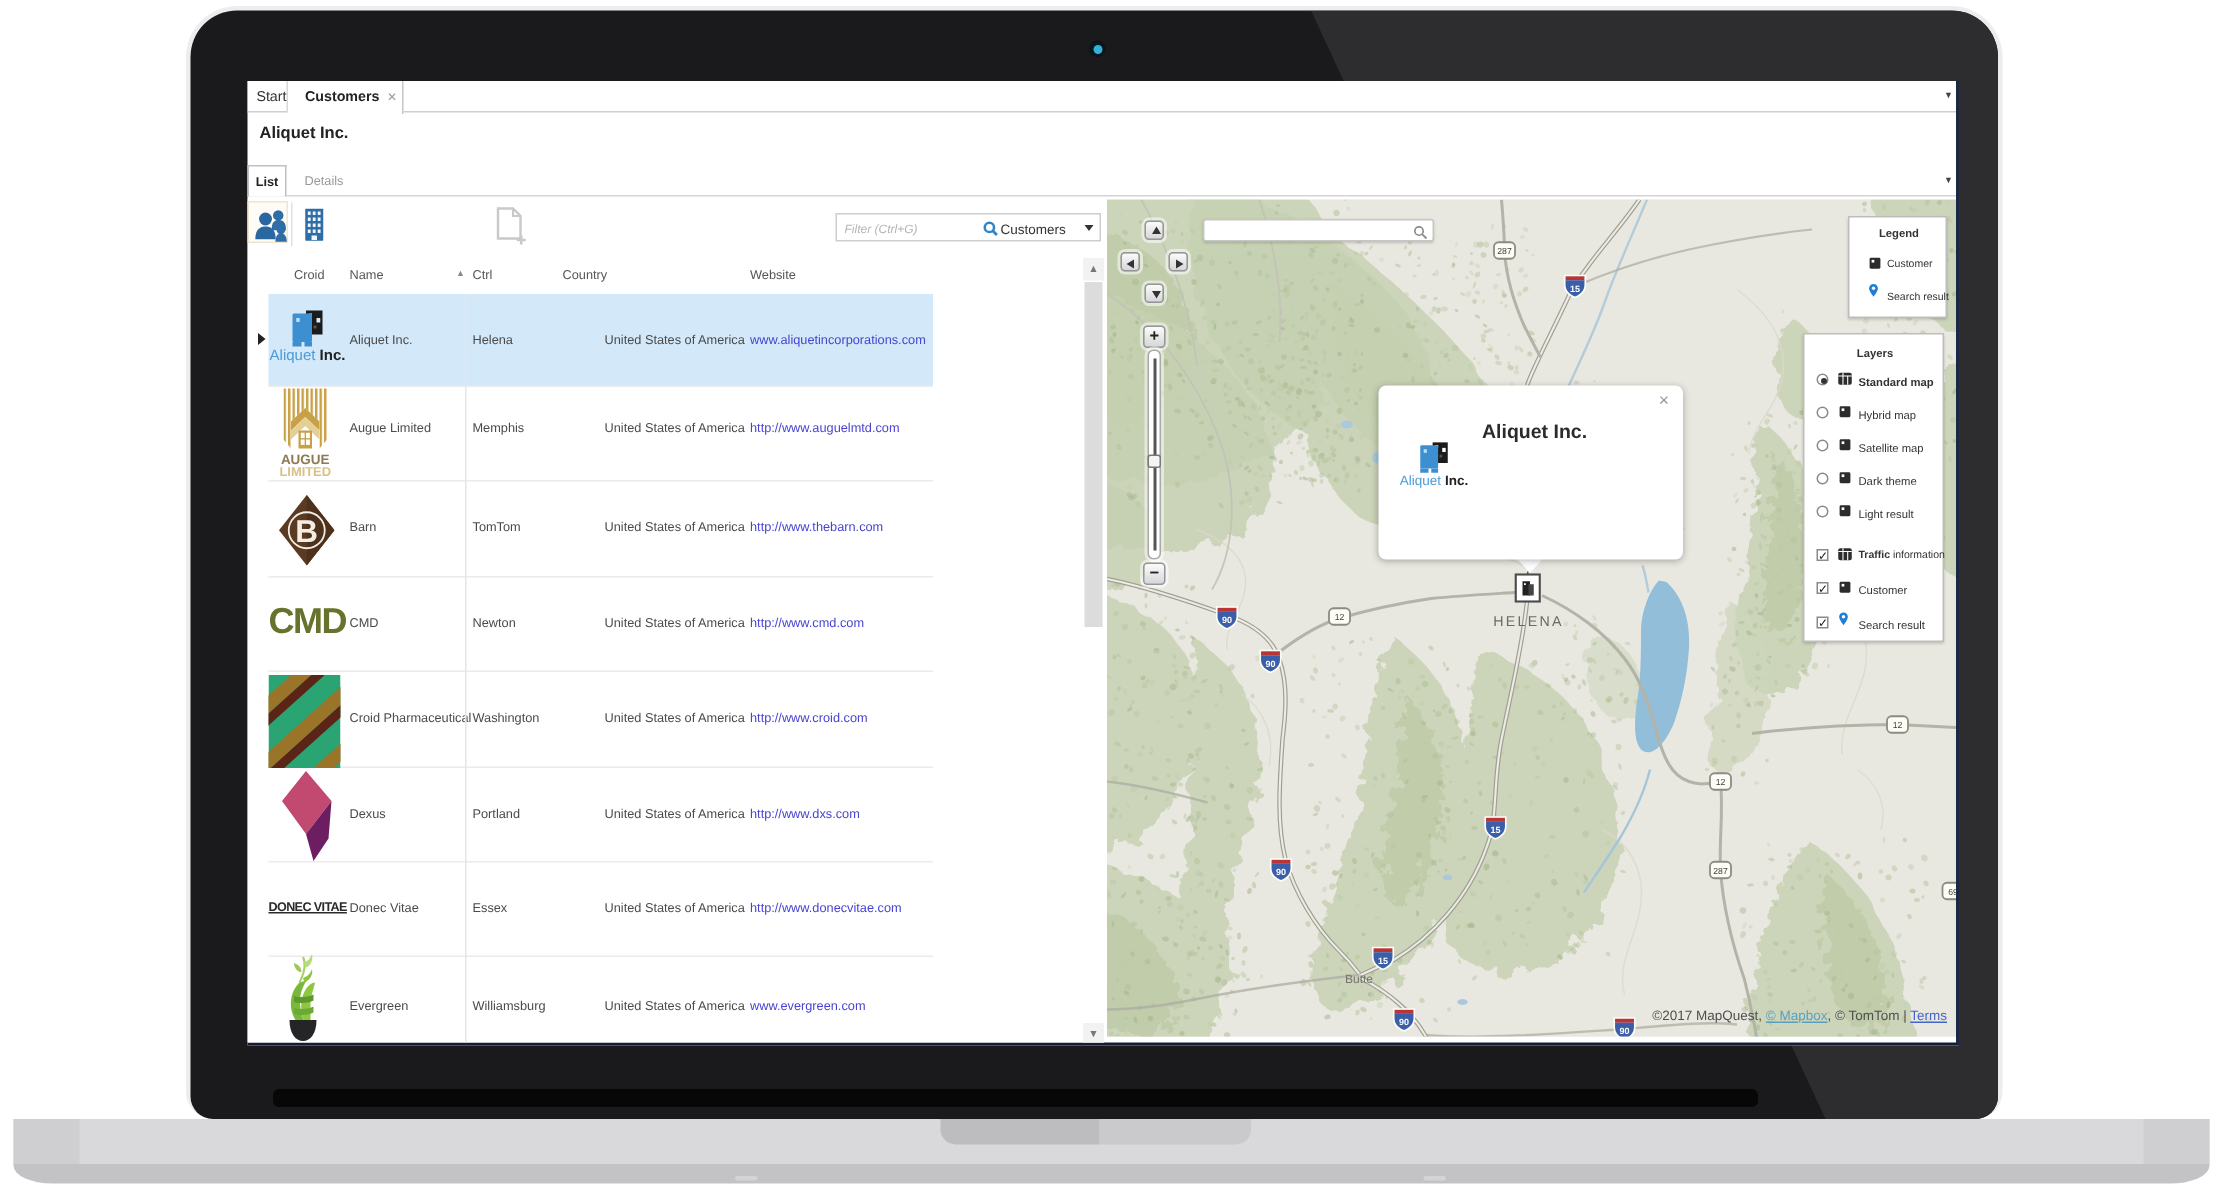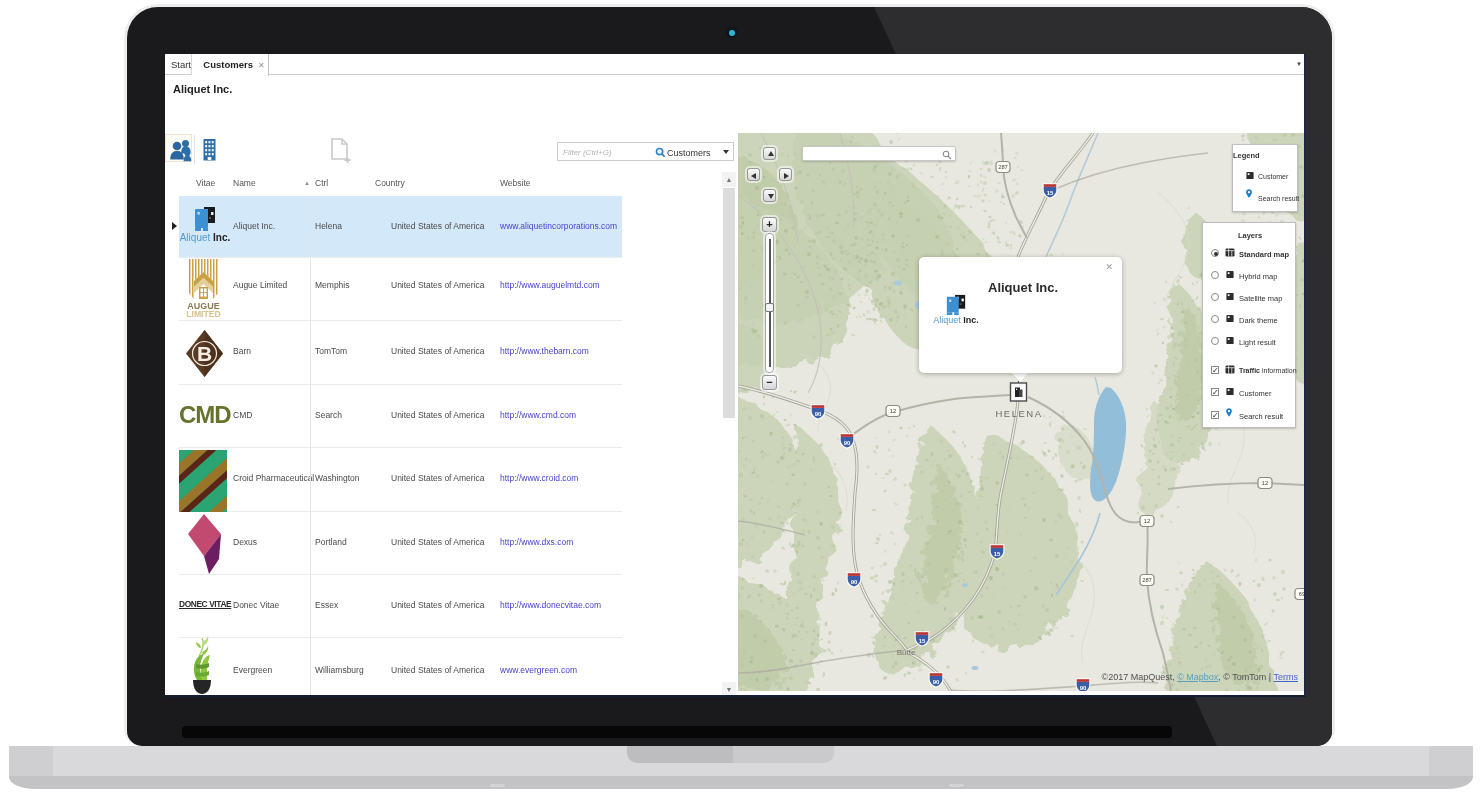--- a/index.html
+++ b/index.html
@@ -49,21 +49,21 @@
 .gsel{position:absolute;left:14px;right:0;top:0;bottom:0;width:443px;background:#d3e8f8;}
 .rline{position:absolute;left:14px;width:443px;height:1px;background:#ebebeb;bottom:0;}
 #vline{position:absolute;left:145px;top:142px;width:1px;height:501px;background:#dfe8ef;z-index:5;}
 
 #sbar{position:absolute;left:557px;top:118px;width:14px;height:525px;}
 .sarr{position:absolute;left:0;width:14px;height:15px;background:#f2f2f2;color:#777;font-size:7px;text-align:center;line-height:15px;}
 #sthumb{position:absolute;left:1px;top:16px;width:12px;height:230px;background:#dcdcdc;}
 
 .gname{position:absolute;left:68px;font-size:8.5px;color:#4a4a4a;white-space:nowrap;}
 .gcity{position:absolute;left:150px;font-size:8.5px;color:#4a4a4a;white-space:nowrap;}
-.gctry{position:absolute;left:198px;font-size:8.5px;color:#4a4a4a;white-space:nowrap;padding-left:28px;}
+.gctry{position:absolute;left:210px;font-size:8.5px;color:#4a4a4a;white-space:nowrap;padding-left:28px;}
 .gweb{position:absolute;left:335px;font-size:8.5px;color:#4843d2;white-space:nowrap;}
 
 
 #map{position:absolute;left:573px;top:79px;width:566px;height:558px;background:#e9e8e0;overflow:hidden;}
 .dbtn{position:absolute;width:13px;height:13px;border:1px solid #96969a;border-radius:3px;background:linear-gradient(#fbfbfb,#d7d7d9);box-shadow:0 0 0 2px rgba(255,255,255,.55);}
 .dbtn i{position:absolute;display:block;width:0;height:0;}
 #msearch{position:absolute;left:64px;top:13px;width:154px;height:15px;background:#fff;border:1px solid #c6c6c6;border-radius:2px;box-shadow:0 1px 2px rgba(0,0,0,.18);}
 .zbtn{position:absolute;left:24px;width:15px;height:15px;border:1px solid #96969a;border-radius:3px;background:linear-gradient(#fbfbfb,#d7d7d9);box-shadow:0 0 0 2px rgba(255,255,255,.5);color:#222;font-size:11px;font-weight:bold;text-align:center;line-height:13px;}
 #ztrack{position:absolute;left:27px;top:100px;width:9px;height:140px;background:#fff;border:1px solid #a8a8aa;border-radius:4px;box-shadow:0 0 0 2px rgba(255,255,255,.5);}
 #zline{position:absolute;left:31px;top:106px;width:1.5px;height:128px;background:#555;}
@@ -100,20 +100,25 @@
 <div class="foot" style="left:490px;"></div>
 <div class="foot" style="left:949px;"></div>
 <div id="screen">
 
 <div id="tabbar">
  <div class="tab1" id="tabStart">Start</div>
  <div class="tab1" id="tabCust">Customers<span class="x">✕</span></div>
  <div class="ddarrow" style="right:4px;top:7px;">▼</div>
 </div>
 <div id="title">Aliquet Inc.</div>
+<div id="tabbar2">
+ <div id="tabList">List</div>
+ <div id="tabDetails">Details</div>
+ <div class="ddarrow" style="right:4px;top:8px;">▼</div>
+</div>
 <div id="toolbar">
  <div class="abs" style="left:0px;top:2px;width:27px;height:28px;border:1px solid #f0e6cf;background:#fefcf6;"></div>
 <div class="abs" style="left:29px;top:3px;width:1px;height:29px;background:#e2e2e2;"></div>
 <svg class="abs" style="left:4px;top:6px" width="23" height="24" viewBox="0 0 23 24">
 <circle cx="16.5" cy="5.6" r="3.5" fill="#2d6da8"></circle>
 <path d="M12.2,13.5 C12.6,9 15.3,8.6 16.5,8.6 C19.6,8.6 21.6,10.2 21.6,14.5 L21.6,15.5 L12.2,15.5 Z" fill="#2d6da8"></path>
 <circle cx="8" cy="8" r="4.3" fill="#2a66a0"></circle>
 <path d="M1.2,21.5 C1.2,14.5 4.8,13 8,13 C11.2,13 14.8,14.5 14.8,21.5 Z" fill="#2a66a0"></path>
 <circle cx="18.3" cy="15.2" r="2.9" fill="#2d6da8"></circle>
 <path d="M14.6,23.2 C14.6,18.6 16.6,17.6 18.3,17.6 C20,17.6 22.2,18.6 22.2,23.2 Z" fill="#2d6da8"></path>
@@ -145,21 +150,21 @@
   <span class="ph">Filter (Ctrl+G)</span>
   <svg class="abs" style="left:97px;top:4px" width="11" height="11" viewBox="0 0 11 11">
    <circle cx="4.6" cy="4.6" r="3.1" fill="none" stroke="#2e86c8" stroke-width="1.7"></circle>
    <path d="M6.8 6.8 L9.6 9.6" stroke="#2e86c8" stroke-width="1.9"></path>
   </svg>
   <span class="cust">Customers</span>
   <div class="car"></div>
  </div>
 </div>
 <div id="ghead">
- <span class="abs" style="left:31px;top:6px;">Vitae</span>
+ <span class="abs" style="left:31px;top:6px;">Croid</span>
  <span class="abs" style="left:68px;top:6px;">Name</span>
  <span class="abs" style="left:139px;top:8px;font-size:6px;color:#888;">▲</span>
  <span class="abs" style="left:150px;top:6px;">Ctrl</span>
  <span class="abs" style="left:210px;top:6px;">Country</span>
  <span class="abs" style="left:335px;top:6px;">Website</span>
 </div>
 
 <div id="grid">
 <div class="grow" style="top:0;height:62px;">
 <div class="gsel"></div>
@@ -215,21 +220,21 @@
 </svg>
 <span class="gname" style="top:25px">Barn</span>
         <span class="gcity" style="top:25px">TomTom</span>
         <span class="gctry" style="top:25px">United States of America</span>
         <span class="gweb" style="top:25px">http://www.thebarn.com</span>
 </div>
       <div class="grow" style="top:189px;height:63px;text-align:right;">
 <div class="rline"></div>
 <div class="abs" style="left:14px;top:16px;font-size:24px;font-weight:bold;color:#67722d;letter-spacing:-1px;">CMD</div>
 <span class="gname" style="top:25px">CMD</span>
-        <span class="gcity" style="top:25px">Search</span>
+        <span class="gcity" style="top:25px">Newton</span>
         <span class="gctry" style="top:25px">United States of America</span>
         <span class="gweb" style="top:25px">http://www.cmd.com</span>
 </div>
       <div class="grow" style="top:252px;height:64px;">
 <div class="rline"></div>
 <svg class="abs" style="left:14px;top:2px" width="48" height="62" viewBox="0 0 48 62">
 <defs>
             <clipPath id="crc">
               <rect width="48" height="62"></rect>
             </clipPath>
@@ -1954,21 +1959,21 @@
           <circle cx="4" cy="4" r="2.8" fill="none" stroke="#8a8a8a" stroke-width="1.1"></circle>
           <path d="M6.2 6.2 L9 9" stroke="#8a8a8a" stroke-width="1.2"></path>
         </svg>
       </div>
 <div class="zbtn" style="top:84px">+</div>
 <div id="ztrack"></div>
       <div id="zline"></div>
       <div id="zhandle"></div>
 <div class="zbtn" style="top:242px;line-height:12px;">−</div>
 <div id="legend">
- <div style="position:absolute;left:0;top:6px;width:66px;font-weight:bold;font-size:7.5px;">Legend</div>
+ <div style="position:absolute;left:0;top:6px;width:66px;text-align:center;font-weight:bold;font-size:7.5px;">Legend</div>
  <svg class="licon" style="left:12px;top:26px" width="10" height="10" viewBox="0 0 10 10">
           <rect x="1" y="1" width="8" height="8" rx="1" fill="#2c2c2c"></rect>
           <rect x="2.5" y="2.5" width="2" height="2" fill="#fff"></rect>
         </svg>
  <div class="ltxt" style="left:25px;top:28px">Customer</div>
  <svg class="licon" style="left:11px;top:44px" width="12" height="16" viewBox="0 0 12 16">
           <path d="M6 0.5 C9 0.5 11.2 2.8 11.2 5.6 C11.2 9.5 6 15.5 6 15.5 C6 15.5 0.8 9.5 0.8 5.6 C0.8 2.8 3 0.5 6 0.5 Z" fill="#1f7fd4"></path>
           <circle cx="6" cy="5.6" r="2" fill="#fff"></circle>
         </svg>
  <div class="ltxt" style="left:25px;top:50px">Search result</div>

